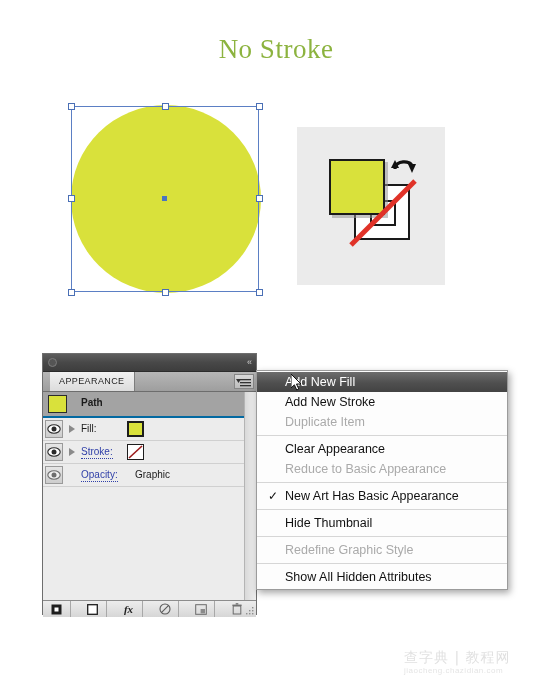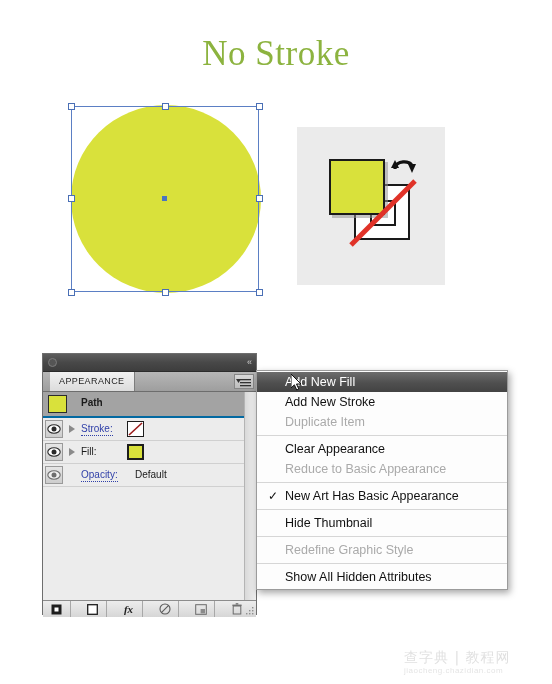--- a/index.html
+++ b/index.html
@@ -17,21 +17,21 @@
   }
 
   
   #page-title {
     position: absolute;
     left: 0;
     top: 34px;
     width: 552px;
     text-align: center;
     font-family: "Liberation Serif", serif;
-    font-size: 35px;
+    font-size: 27px;
     color: #8cb33f;
     letter-spacing: 0.5px;
   }
 
   
   #artwork-stage {
     position: absolute;
     left: 68px;
     top: 103px;
     width: 196px;
@@ -467,49 +467,49 @@
     </div>
 
     <div class="panel-row">
       <div class="eye-cell">
         <svg width="16" height="16" viewBox="0 0 16 16">
           <ellipse cx="8" cy="8" rx="6.2" ry="4.2" fill="#ffffff" stroke="#2a2a2a" stroke-width="1.1"></ellipse>
           <circle cx="8" cy="8" r="2.5" fill="#2a2a2a"></circle>
         </svg>
       </div>
       <div class="disclosure"></div>
-      <div class="row-label link">Stroke:</div>
-      <div id="stroke-swatch">
-        <svg width="15" height="14" viewBox="0 0 15 14">
-          <line x1="1" y1="13" x2="14" y2="1" stroke="#9b1b1b" stroke-width="1.6"></line>
-        </svg>
-      </div>
+      <div class="row-label">Fill:</div>
+      <div id="fill-swatch"></div>
     </div>
 
     <div class="panel-row">
       <div class="eye-cell">
         <svg width="16" height="16" viewBox="0 0 16 16">
           <ellipse cx="8" cy="8" rx="6.2" ry="4.2" fill="#ffffff" stroke="#2a2a2a" stroke-width="1.1"></ellipse>
           <circle cx="8" cy="8" r="2.5" fill="#2a2a2a"></circle>
         </svg>
       </div>
       <div class="disclosure"></div>
-      <div class="row-label">Fill:</div>
-      <div id="fill-swatch"></div>
+      <div class="row-label link">Stroke:</div>
+      <div id="stroke-swatch">
+        <svg width="15" height="14" viewBox="0 0 15 14">
+          <line x1="1" y1="13" x2="14" y2="1" stroke="#9b1b1b" stroke-width="1.6"></line>
+        </svg>
+      </div>
     </div>
 
     <div class="panel-row">
       <div class="eye-cell">
         <svg width="16" height="16" viewBox="0 0 16 16">
           <ellipse cx="8" cy="8" rx="6.2" ry="4.2" fill="#f0f0f0" stroke="#6d6d6d" stroke-width="1.1"></ellipse>
           <circle cx="8" cy="8" r="2.5" fill="#6d6d6d"></circle>
         </svg>
       </div>
       <div class="row-label link">Opacity:</div>
-      <div id="opacity-value">Default</div>
+      <div id="opacity-value">Graphic</div>
     </div>
 
     <div id="panel-blank"></div>
     <div id="panel-scrollbar"></div>
   </div>
 
   <div id="panel-footer">
     <div class="footer-btn">
       <svg width="11" height="11" viewBox="0 0 11 11">
         <rect x="0.5" y="0.5" width="10" height="10" fill="#1e1e1e"></rect>

